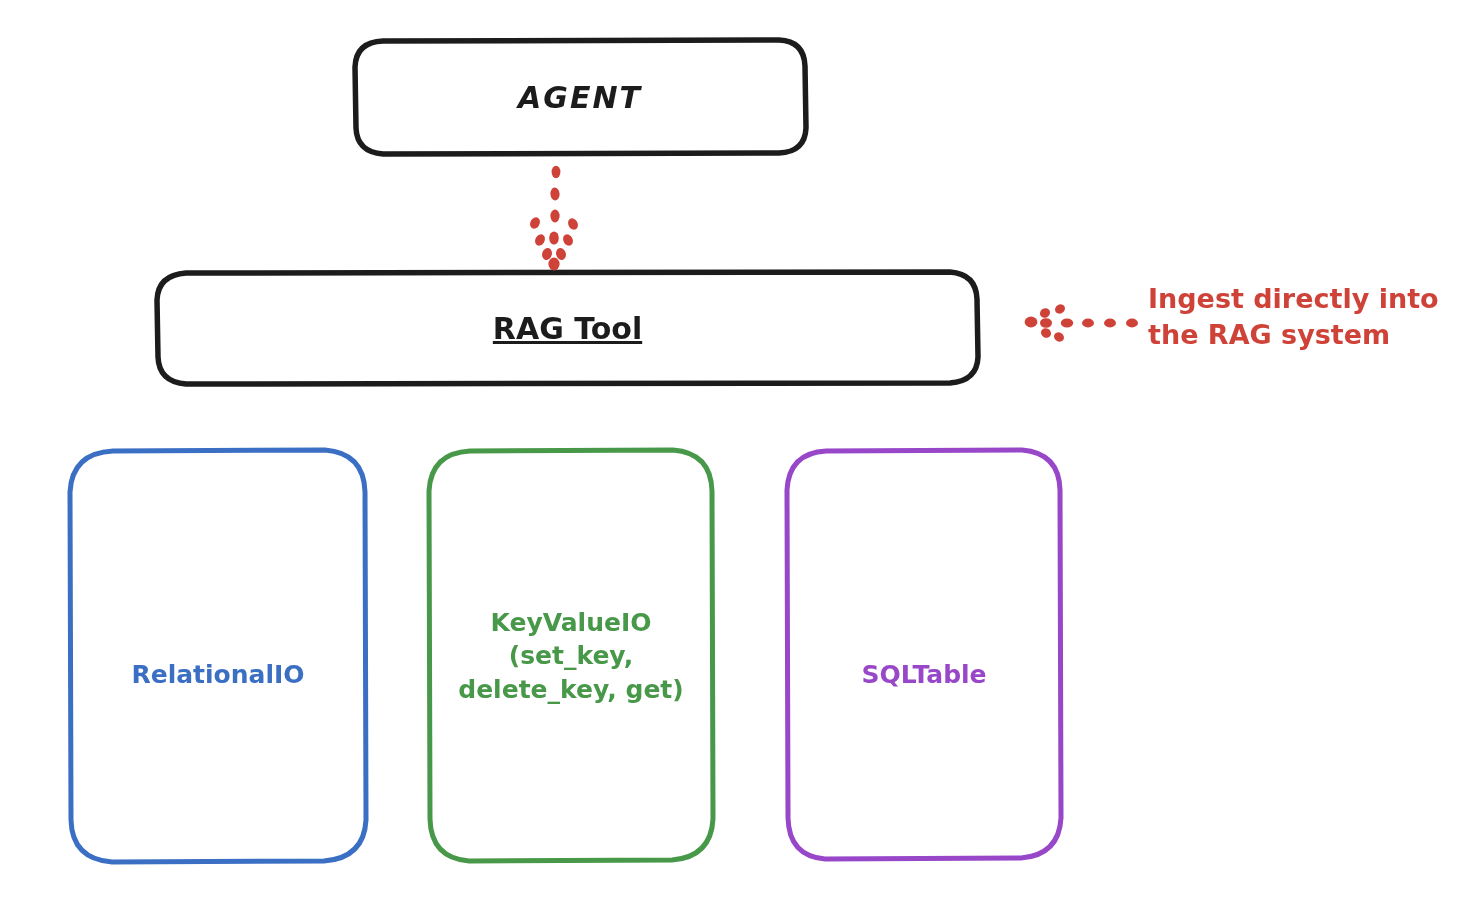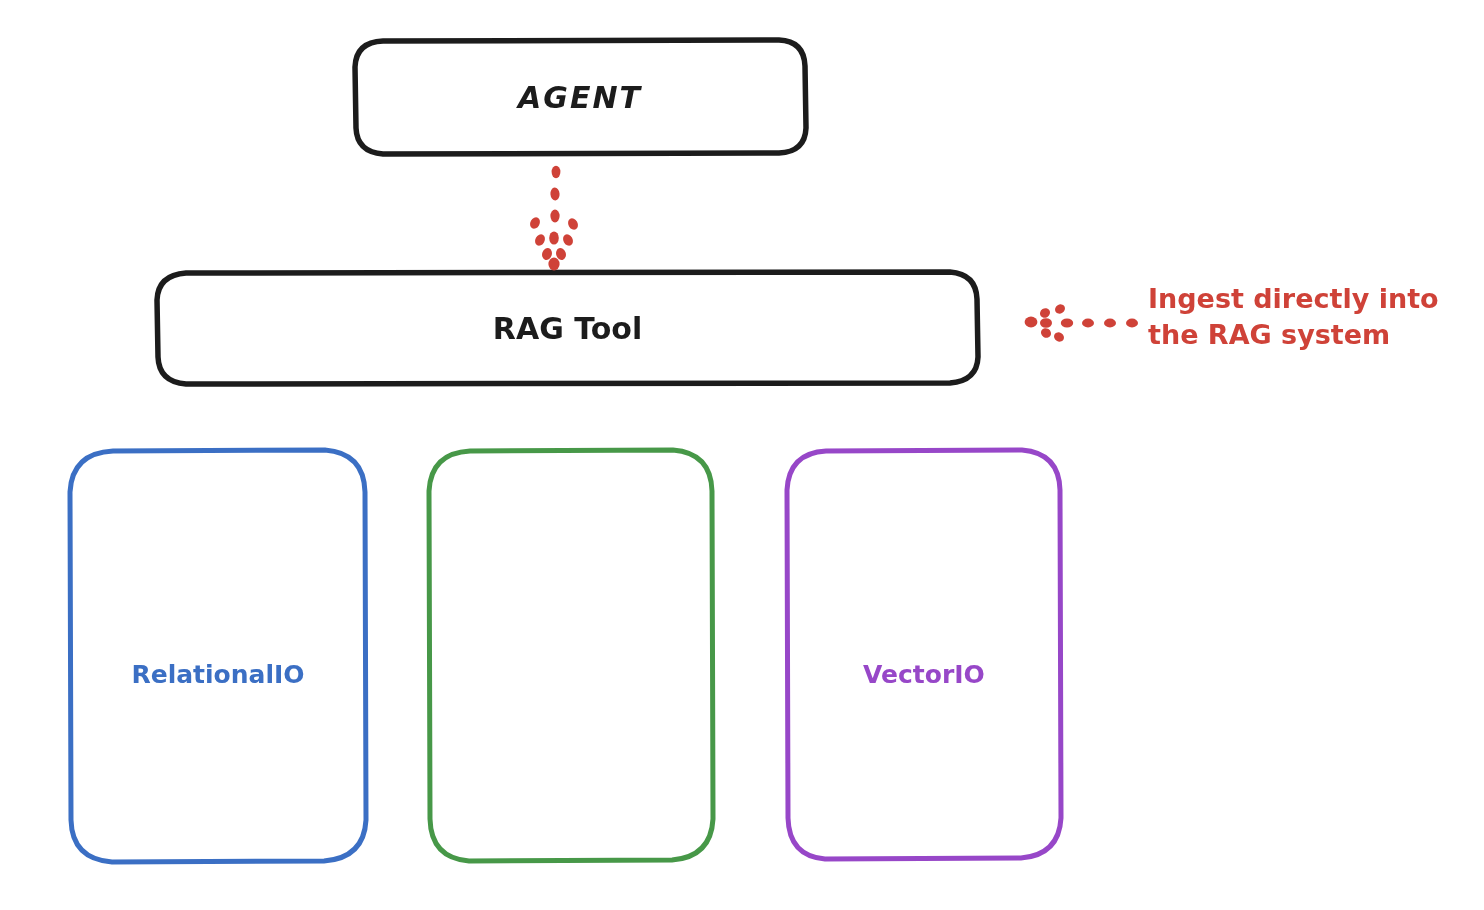--- a/index.html
+++ b/index.html
@@ -48,20 +48,21 @@
     font-family: "DejaVu Sans", sans-serif;
   }
   #ragtool-node {
     left: 157px; top: 272px; width: 821px; height: 112px;
   }
   #ragtool-node .node-label {
     font-size: 30px;
     font-weight: 600;
     color: #1c1c1c;
     font-family: "DejaVu Sans", sans-serif;
+    text-decoration: underline;
   }
 
   
   .provider .node-label {
     font-size: 25px;
     font-weight: 600;
     line-height: 1.34;
   }
   .provider .index-label {
     font-size: 25px;
@@ -144,20 +145,23 @@
 
 <div class="node" id="ragtool-node">
   <div class="node-label">RAG Tool</div>
 </div>
 
 <div class="node provider" id="vectorio-node">
   <div class="index-label">RelationalIO</div>
 </div>
 
 <div class="node provider" id="keyvalueio-node">
+  <div class="node-label">KeyValueIO
+(set_key,
+delete_key, get)</div>
 </div>
 
 <div class="node provider" id="relationalio-node">
-  <div class="index-label">VectorIO</div>
+  <div class="index-label">SQLTable</div>
 </div>
 
 <div id="ingest-annotation">Ingest directly into
 the RAG system</div>
 
 </body></html>

